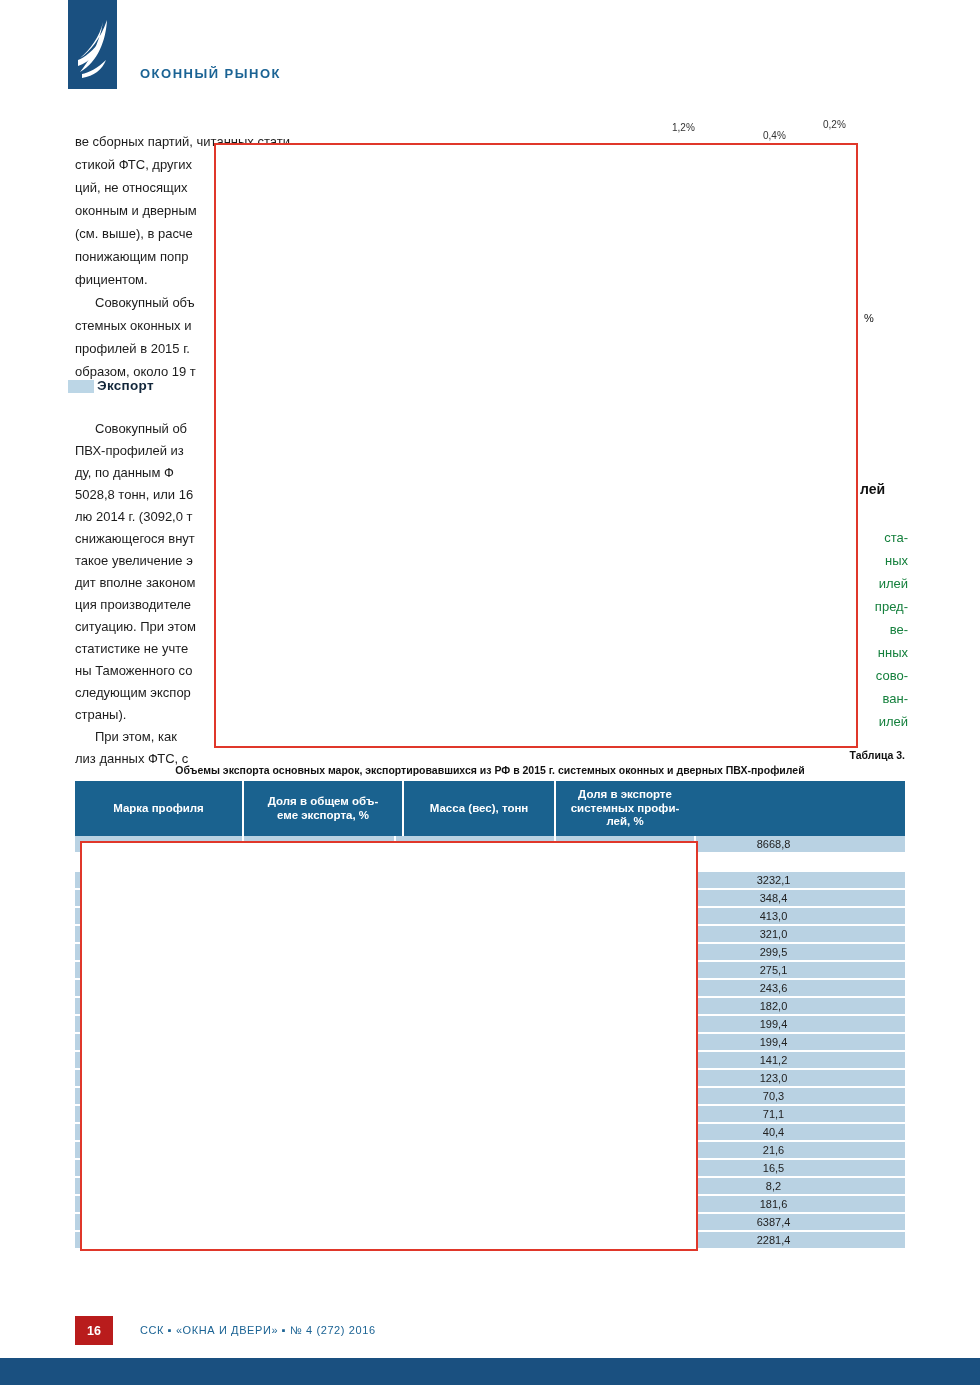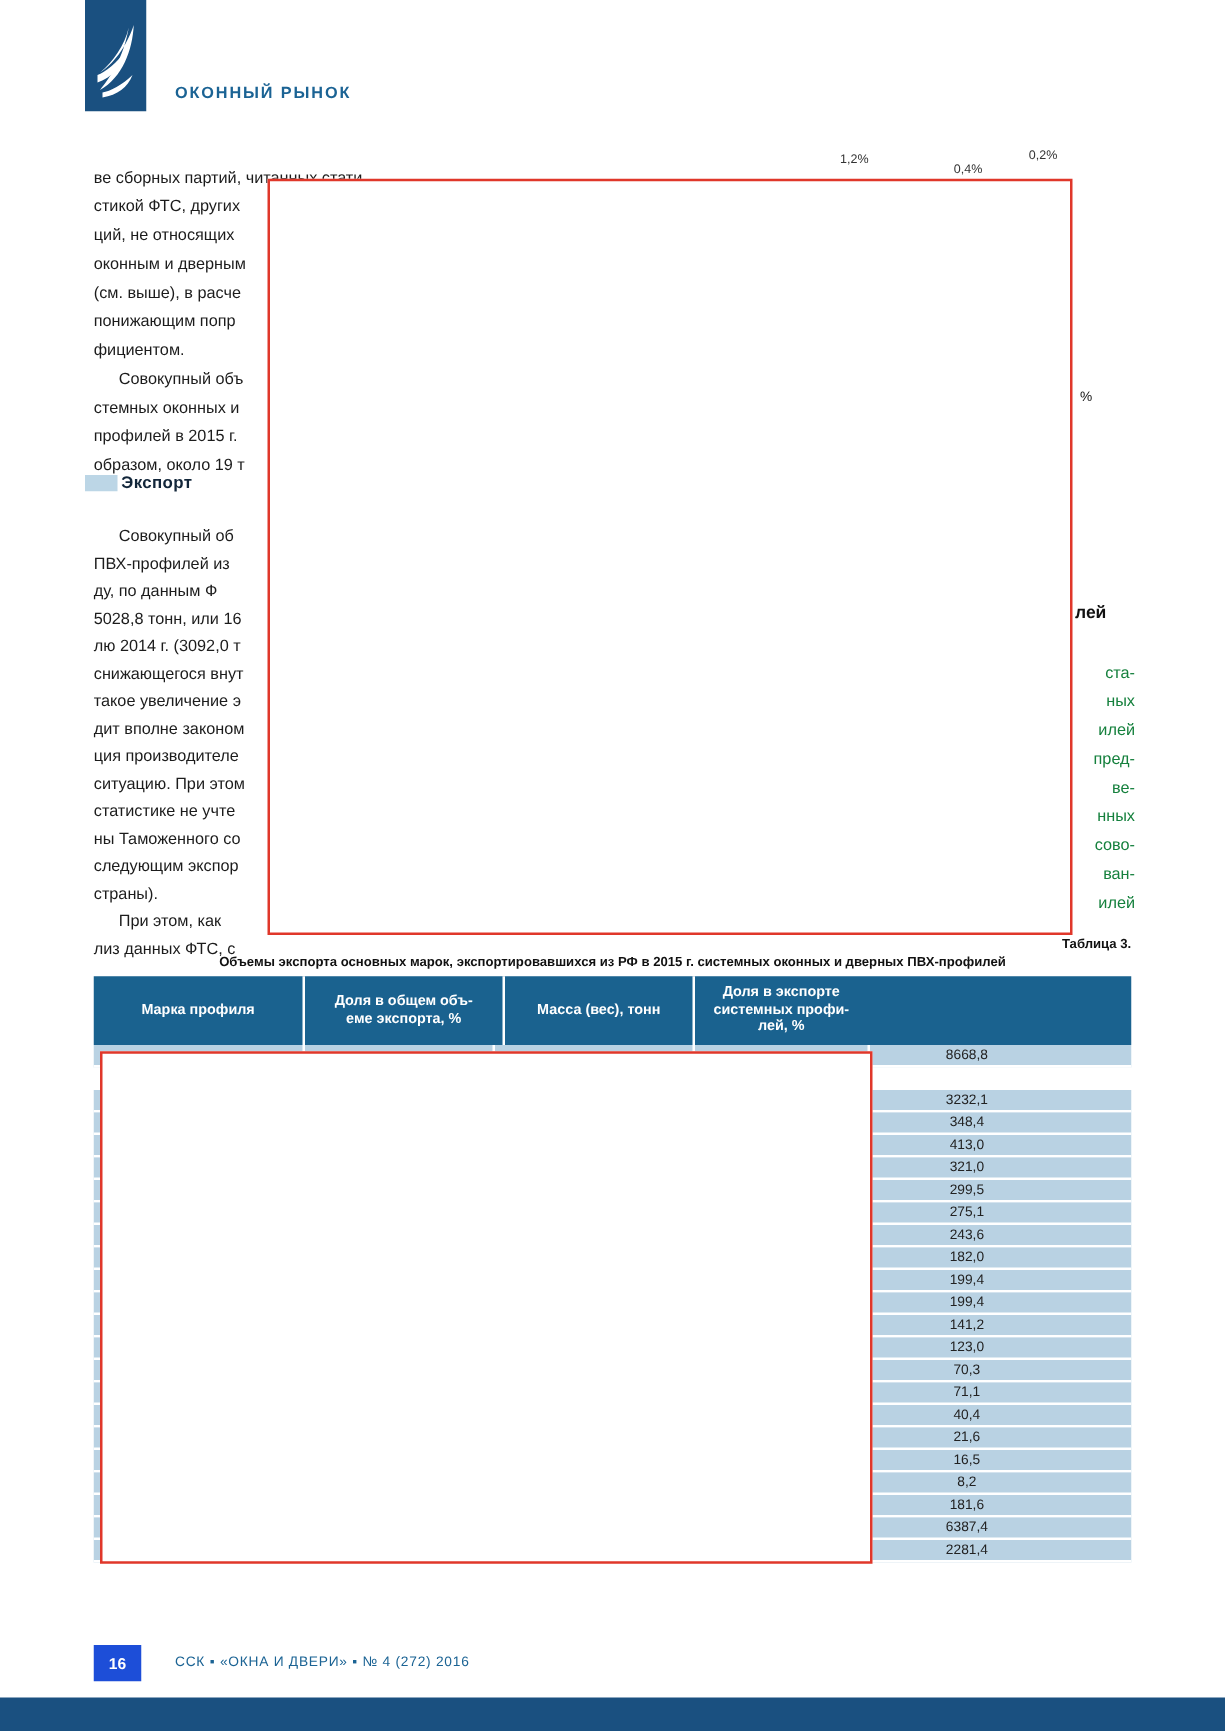--- a/index.html
+++ b/index.html
@@ -45,21 +45,21 @@
   .th:first-child{border-left:none}
   .tbody{background:#fff}
   .trow{display:flex;height:18px;background:#b9d2e3;border-bottom:2px solid #fff}
   .trow.blank{background:#fff}
   .tc{border-left:2px solid #fff;height:100%}
   .tc:first-child{border-left:none}
   .c1{width:167px}.c2{width:152px}.c3{width:160px}.c4{width:140px}
   .c5{width:157px;display:flex;align-items:center;justify-content:center;font-size:11px;color:#222}
 
   
-  .pagenum{position:absolute;left:75px;top:1316px;width:38px;height:29px;background:#1d4ed8;color:#fff;font-weight:bold;font-size:12.5px;display:flex;align-items:center;justify-content:center}
+  .pagenum{position:absolute;left:75px;top:1316px;width:38px;height:29px;background:#b91c1c;color:#fff;font-weight:bold;font-size:12.5px;display:flex;align-items:center;justify-content:center}
   .credit{position:absolute;left:140px;top:1324px;font-size:11px;color:#1b6394;letter-spacing:.6px}
   .bottom-bar{position:absolute;left:0;top:1358px;width:980px;height:27px;background:#1a5080}
 </style>
 </head>
 <body>
 
 <div class="logo">
   <svg viewBox="0 0 49 89" width="49" height="89" aria-hidden="true">
     <path d="M12 72 C30 62 38 40 39 20 C33 38 22 52 12 58 C22 50 32 36 35 22 C31 46 20 62 12 72 Z" fill="#fff"></path>
     <path d="M10 66 C22 62 30 52 33 40 C26 50 16 58 10 60 Z" fill="#fff"></path>

